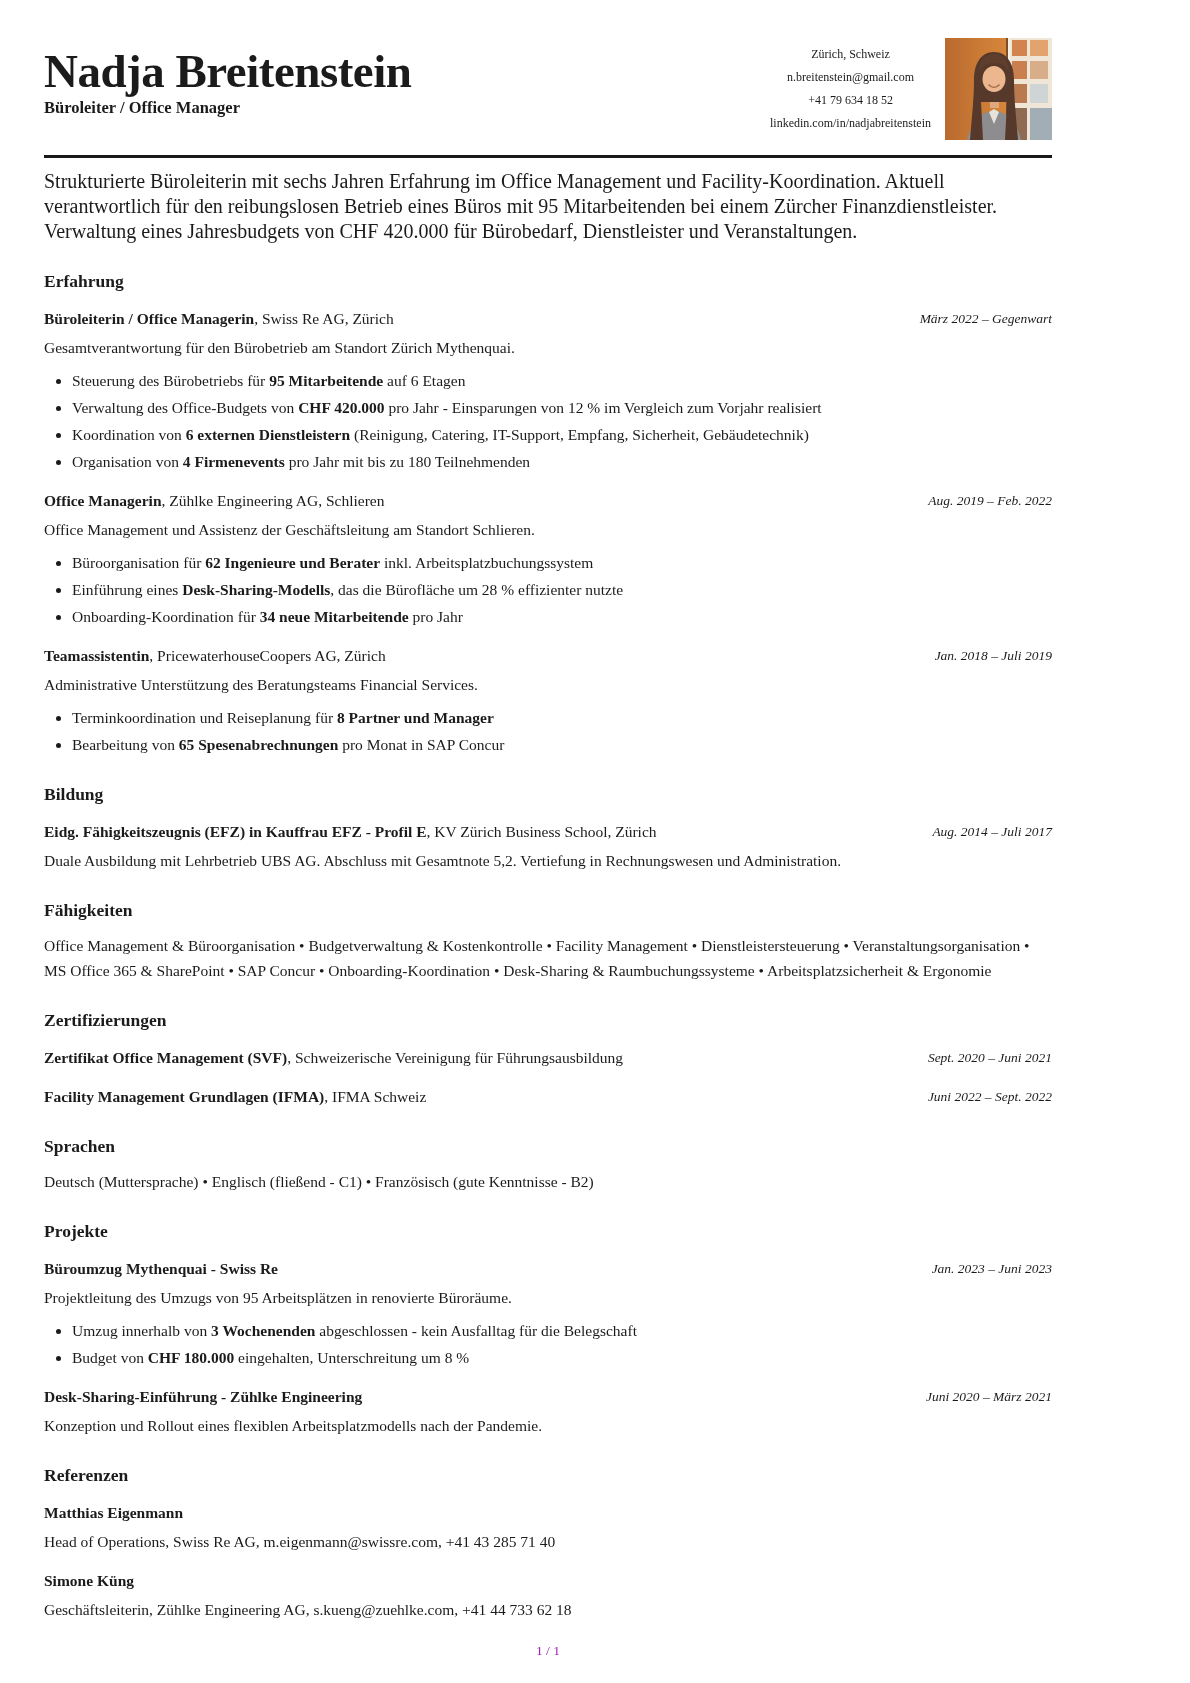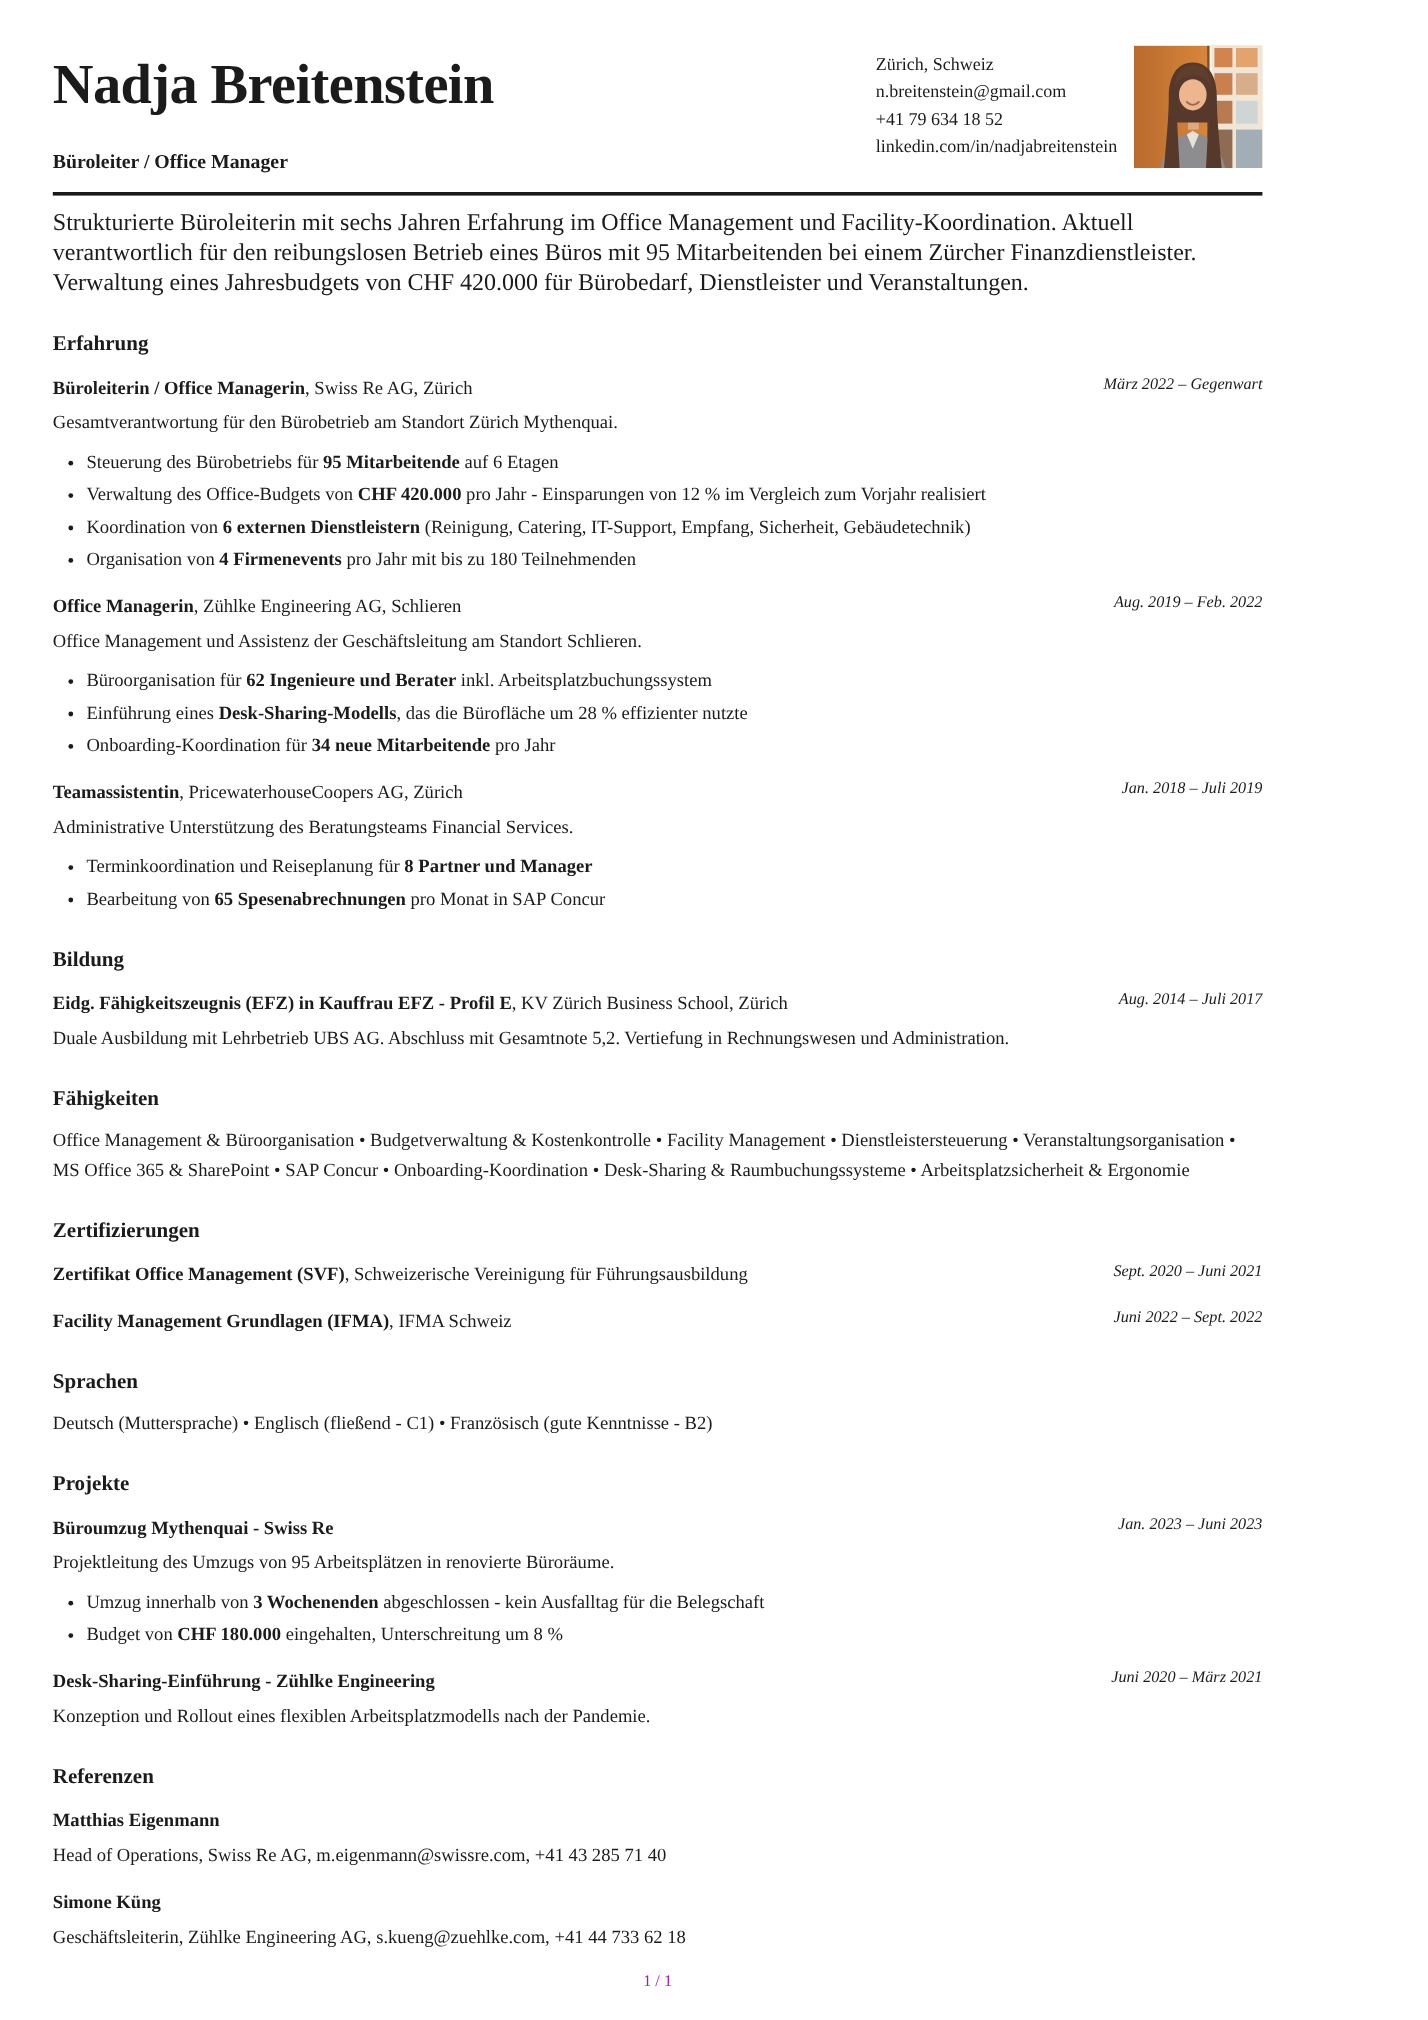--- a/index.html
+++ b/index.html
@@ -17,31 +17,31 @@
   
   .header { display: flex; justify-content: space-between; align-items: flex-start; }
   .header-left { padding-top: 2px; }
   .name {
     margin: 6px 0 0 0;
     font-size: 47px;
     font-weight: 700;
     letter-spacing: -0.5px;
     line-height: 1.1;
   }
-  .job-title { margin-top: 27px; font-size: 16.5px; font-weight: 700; }
+  .job-title { margin-top: 0; font-size: 16.5px; font-weight: 700; }
   .header-right { display: flex; align-items: flex-start; flex: none; }
-  .contact { text-align: left; font-size: 15px; line-height: 23px; padding-top: 5px; }
+  .contact { text-align: center; font-size: 12px; line-height: 23px; padding-top: 5px; }
   .photo { width: 107px; height: 102px; margin-left: 14px; flex: none; line-height: 0; }
   .divider { border: 0; border-top: 3px solid #191919; margin: 15px 0 0 0; }
   
   .summary { margin: 11px 0 0 0; font-size: 20px; line-height: 25px; }
   .section-heading { margin: 27px 0 0 0; font-size: 17.5px; font-weight: 700; }
   .section-text { margin: 12px 0 0 0; font-size: 15.5px; line-height: 25px; }
   .entry { margin-top: 15px; }
-  .entry-row { display: flex; justify-content: space-between; align-items: flex-start; }
+  .entry-row { display: flex; justify-content: space-between; align-items: center; }
   .entry-title-line { font-size: 15.5px; line-height: 24px; }
   .entry-title { font-weight: 700; }
   .entry-date { font-size: 13.5px; font-style: italic; white-space: nowrap; margin-left: 24px; }
   .entry-desc { margin: 5px 0 0 0; font-size: 15.5px; line-height: 24px; }
   .bullets { margin: 9px 0 0 0; padding: 0 0 0 28px; list-style: disc; }
   .bullets li { font-size: 15.5px; line-height: 24px; margin: 0 0 3px 0; }
   .bullets li:last-child { margin-bottom: 0; }
   b { font-weight: 700; }
   
   .footer {

